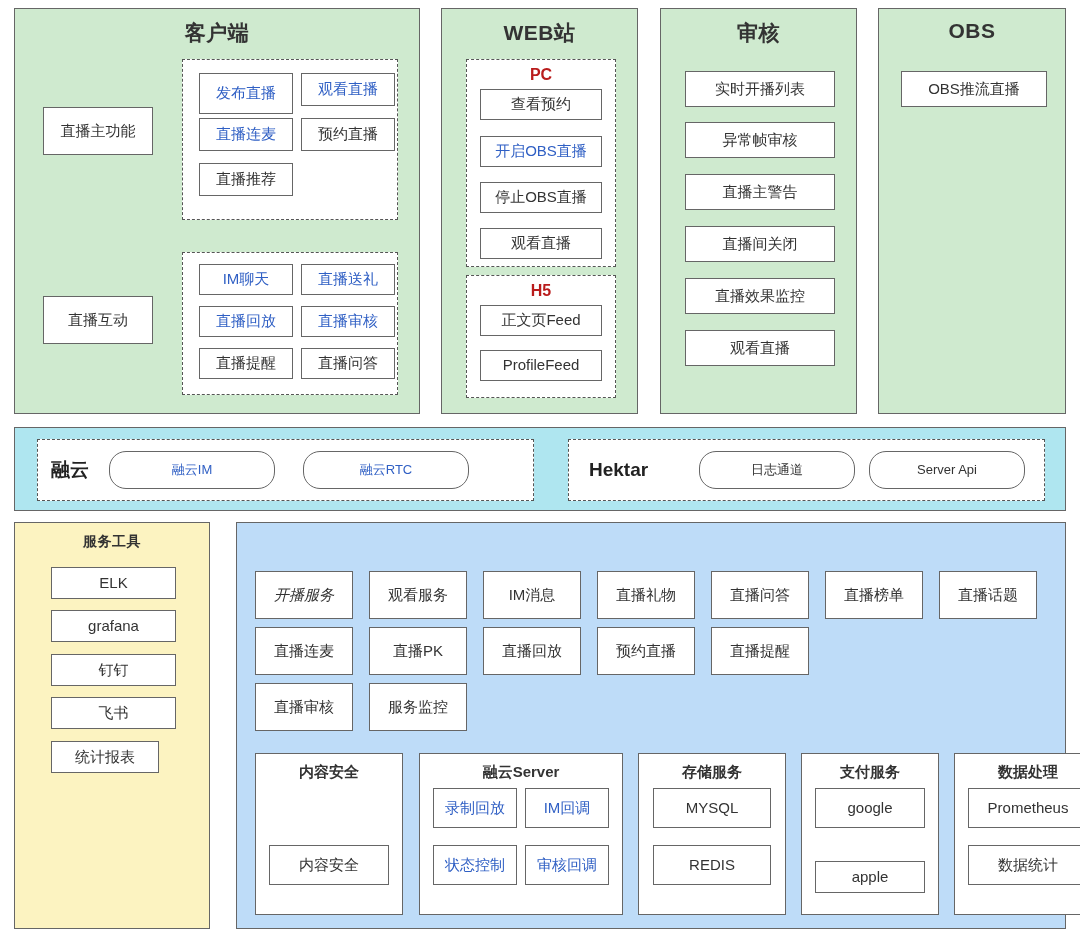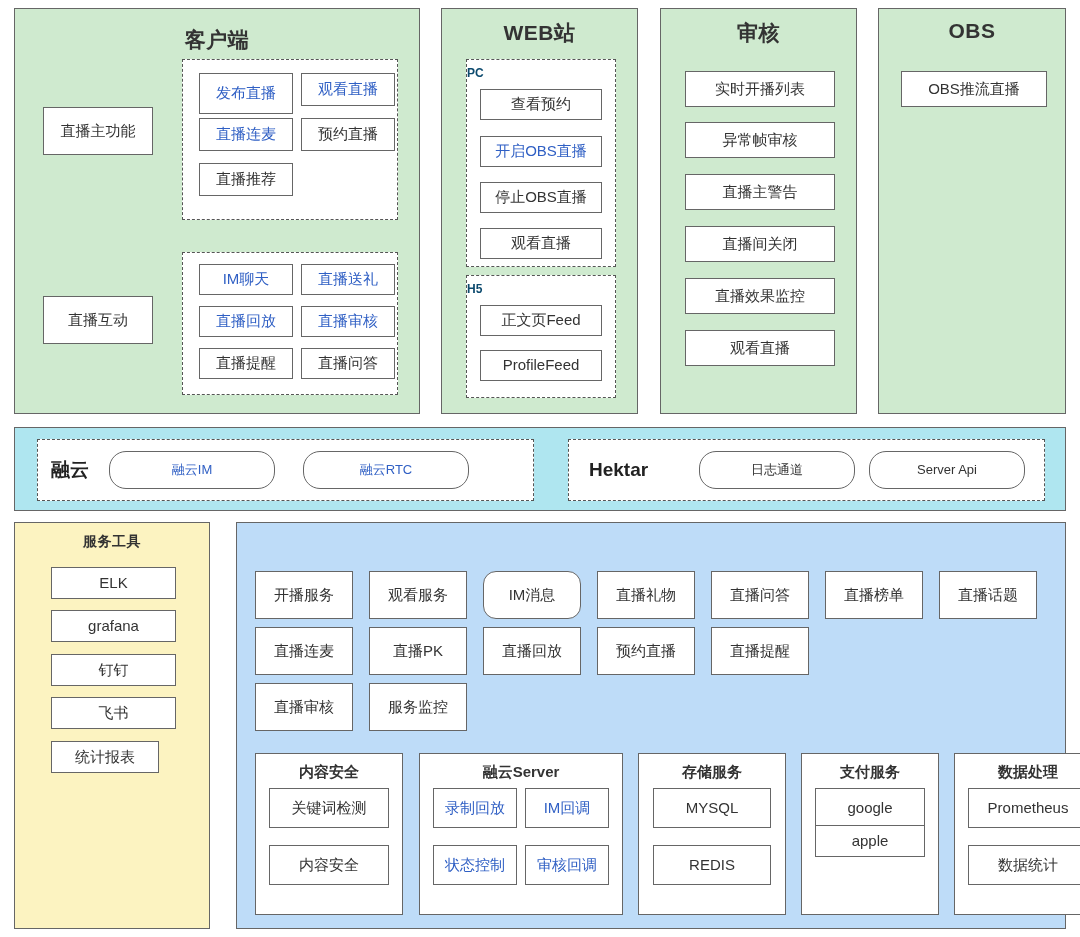--- a/index.html
+++ b/index.html
@@ -25,21 +25,21 @@
   }
   .t-big{font-size:21px;}
   .t-mid{font-size:14px;}
 
   
   .dashed{
     position:absolute;border:1.6px dashed #555555;box-sizing:border-box;
     background:transparent;
   }
   .dashed.white{background:#ffffff;}
-  .dashed-title{font-weight:bold;font-size:12px;color:#0c4a6e;}
+  .dashed-title{text-align:center;font-weight:bold;font-size:16px;color:#b91c1c;}
 
   
   .box{
     position:absolute;background:#ffffff;border:1.5px solid #666666;
     box-sizing:border-box;display:flex;align-items:center;justify-content:center;
     font-size:15px;color:#333333;text-align:center;line-height:1.1;
   }
   .box.link{color:#2f5fc4;}
   .box.small{font-size:13px;border-radius:17px;}
 
@@ -57,21 +57,21 @@
     position:absolute;font-weight:bold;font-size:19px;color:#222;
     display:flex;align-items:center;
   }
 </style>
 </head>
 <body>
 
 <div class="canvas">
 
   <div class="panel green" style="left:14px;top:8px;width:406px;height:406px;">
-    <div class="panel-title t-big" style="margin-top:17px;">客户端</div>
+    <div class="panel-title t-big" style="margin-top:10px;">客户端</div>
 
     <div class="box" style="left:28px;top:98px;width:110px;height:48px;">直播主功能</div>
 
     <div class="dashed white" style="left:167px;top:50px;width:216px;height:161px;"></div>
     <div class="box link" style="left:184px;top:64px;width:94px;height:41px;">发布直播</div>
     <div class="box link" style="left:286px;top:64px;width:94px;height:33px;">观看直播</div>
     <div class="box link" style="left:184px;top:109px;width:94px;height:33px;">直播连麦</div>
     <div class="box" style="left:286px;top:109px;width:94px;height:33px;">预约直播</div>
     <div class="box" style="left:184px;top:154px;width:94px;height:33px;">直播推荐</div>
 
@@ -136,62 +136,61 @@
     <div class="panel-title t-mid" style="margin-top:10px;">服务工具</div>
     <div class="box" style="left:36px;top:44px;width:125px;height:32px;">ELK</div>
     <div class="box" style="left:36px;top:87px;width:125px;height:32px;">grafana</div>
     <div class="box" style="left:36px;top:131px;width:125px;height:32px;">钉钉</div>
     <div class="box" style="left:36px;top:174px;width:125px;height:32px;">飞书</div>
     <div class="box" style="left:36px;top:218px;width:108px;height:32px;">统计报表</div>
   </div>
 
   <div class="panel blue" style="left:236px;top:522px;width:830px;height:407px;">
 
-    <div class="box" style="left:18px;top:48px;width:98px;height:48px;">开播服务</div>
+    <div class="box" style="left:18px;top:48px;width:98px;height:48px;font-style:italic;">开播服务</div>
     <div class="box" style="left:132px;top:48px;width:98px;height:48px;">观看服务</div>
-    <div class="box" style="left:246px;top:48px;width:98px;height:48px;border-radius:13px;">IM消息</div>
+    <div class="box" style="left:246px;top:48px;width:98px;height:48px;">IM消息</div>
     <div class="box" style="left:360px;top:48px;width:98px;height:48px;">直播礼物</div>
     <div class="box" style="left:474px;top:48px;width:98px;height:48px;">直播问答</div>
     <div class="box" style="left:588px;top:48px;width:98px;height:48px;">直播榜单</div>
     <div class="box" style="left:702px;top:48px;width:98px;height:48px;">直播话题</div>
 
     <div class="box" style="left:18px;top:104px;width:98px;height:48px;">直播连麦</div>
     <div class="box" style="left:132px;top:104px;width:98px;height:48px;">直播PK</div>
     <div class="box" style="left:246px;top:104px;width:98px;height:48px;">直播回放</div>
     <div class="box" style="left:360px;top:104px;width:98px;height:48px;">预约直播</div>
     <div class="box" style="left:474px;top:104px;width:98px;height:48px;">直播提醒</div>
 
     <div class="box" style="left:18px;top:160px;width:98px;height:48px;">直播审核</div>
     <div class="box" style="left:132px;top:160px;width:98px;height:48px;">服务监控</div>
 
     <div class="subcard" style="left:18px;top:230px;width:148px;height:162px;">
       <div class="subcard-title">内容安全</div>
     </div>
-    <div class="box" style="left:32px;top:265px;width:120px;height:40px;">关键词检测</div>
     <div class="box" style="left:32px;top:322px;width:120px;height:40px;">内容安全</div>
 
     <div class="subcard" style="left:182px;top:230px;width:204px;height:162px;">
       <div class="subcard-title">融云Server</div>
     </div>
     <div class="box link" style="left:196px;top:265px;width:84px;height:40px;">录制回放</div>
     <div class="box link" style="left:288px;top:265px;width:84px;height:40px;">IM回调</div>
     <div class="box link" style="left:196px;top:322px;width:84px;height:40px;">状态控制</div>
     <div class="box link" style="left:288px;top:322px;width:84px;height:40px;">审核回调</div>
 
     <div class="subcard" style="left:401px;top:230px;width:148px;height:162px;">
       <div class="subcard-title">存储服务</div>
     </div>
     <div class="box" style="left:416px;top:265px;width:118px;height:40px;">MYSQL</div>
     <div class="box" style="left:416px;top:322px;width:118px;height:40px;">REDIS</div>
 
     <div class="subcard" style="left:564px;top:230px;width:138px;height:162px;">
       <div class="subcard-title">支付服务</div>
     </div>
     <div class="box" style="left:578px;top:265px;width:110px;height:40px;">google</div>
-    <div class="box" style="left:578px;top:302px;width:110px;height:32px;">apple</div>
+    <div class="box" style="left:578px;top:338px;width:110px;height:32px;">apple</div>
 
     <div class="subcard" style="left:717px;top:230px;width:148px;height:162px;">
       <div class="subcard-title">数据处理</div>
     </div>
     <div class="box" style="left:731px;top:265px;width:120px;height:40px;">Prometheus</div>
     <div class="box" style="left:731px;top:322px;width:120px;height:40px;">数据统计</div>
   </div>
 
 </div>
 

